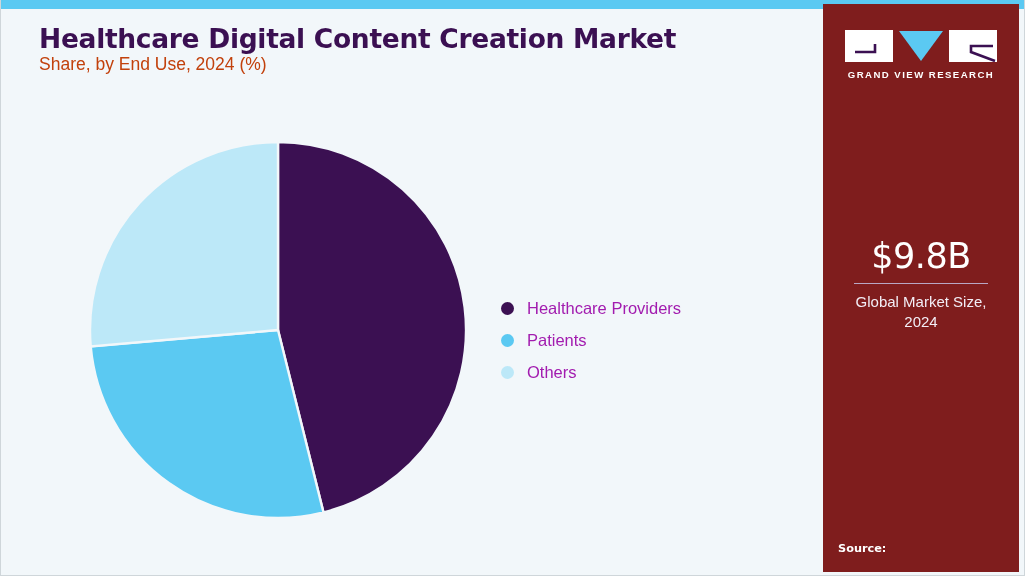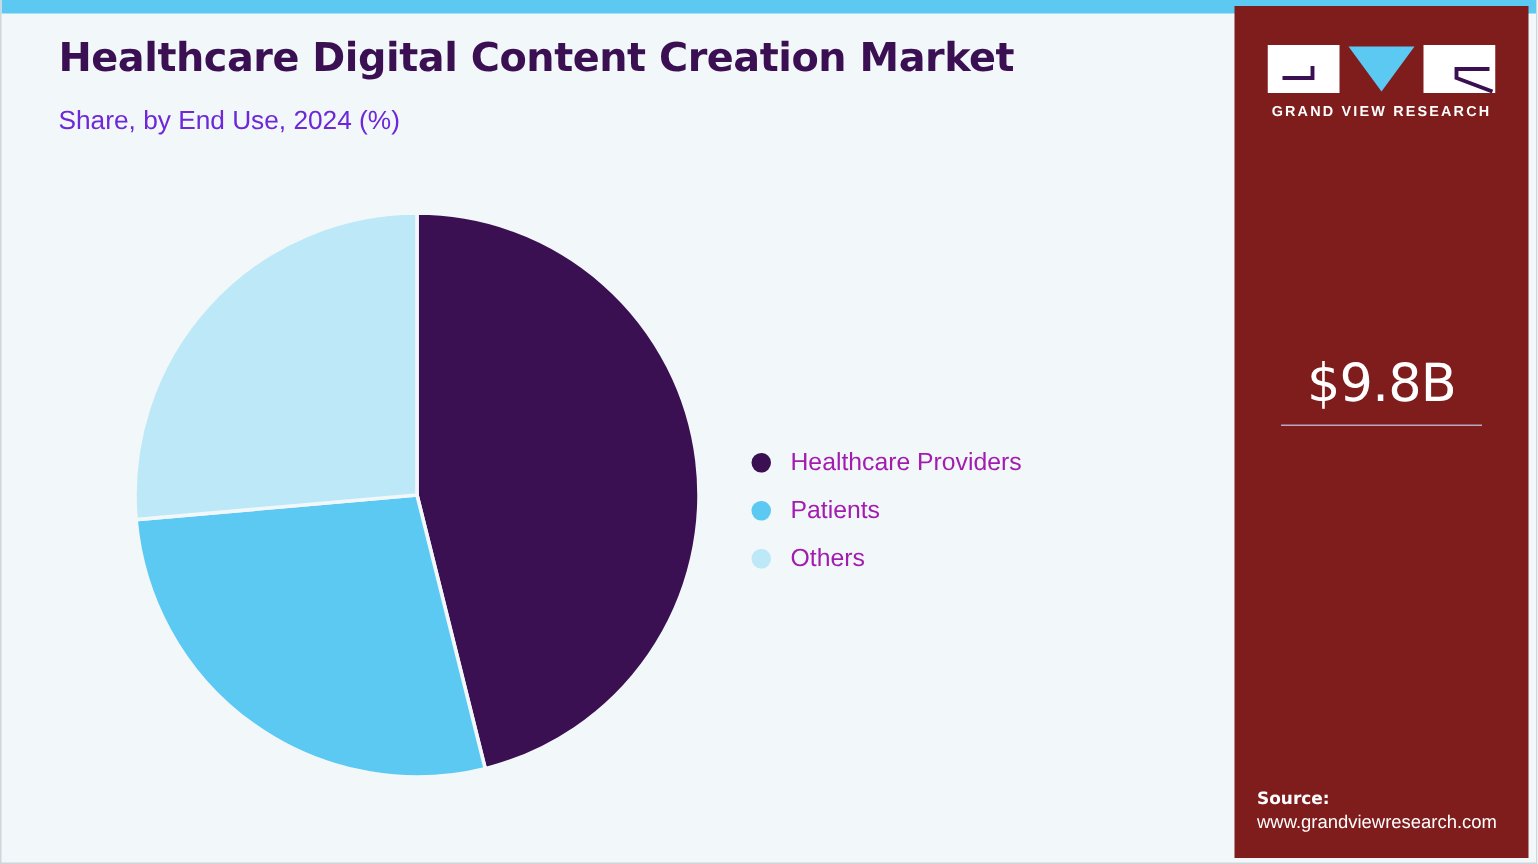--- a/index.html
+++ b/index.html
@@ -34,22 +34,22 @@
   #chart-title {
     font-size:26.5px;
     font-weight:bold;
     color:#3b1052;
     letter-spacing:-0.3px;
     white-space:nowrap;
     font-family:"DejaVu Sans", sans-serif;
   }
   #chart-subtitle {
     font-size:17.5px;
-    color:#6d28d9;
-    margin-top:16px;
+    color:#c2410c;
+    margin-top:0;
     white-space:nowrap;
   }
   #pie-wrap {
     position:absolute;
     left:89px; top:133px;
     width:376px; height:376px;
   }
   #pie-svg { display:block; width:376px; height:376px; }
   #legend {
     position:absolute;
@@ -190,22 +190,22 @@
         <polygon points="54,1 98,1 76,31" fill="#5bc9f2"></polygon>
         <rect x="104" y="0" width="48" height="32" fill="#ffffff"></rect>
         <path d="M148 16 H126 V22 L150 31" fill="none" stroke="#3b1052" stroke-width="2.6"></path>
       </svg>
       <div id="logo-wordmark">GRAND VIEW RESEARCH</div>
     </div>
 
     <div id="stat-block">
       <div id="stat-value">$9.8B</div>
       <div id="stat-divider"></div>
+      <div id="stat-caption">Global Market Size, 2024</div>
     </div>
 
     <div id="source-block">
       <div id="source-label">Source:</div>
-      <div id="source-url">www.grandviewresearch.com</div>
     </div>
 
   </div>
 
 </div>
 
 </body></html>

